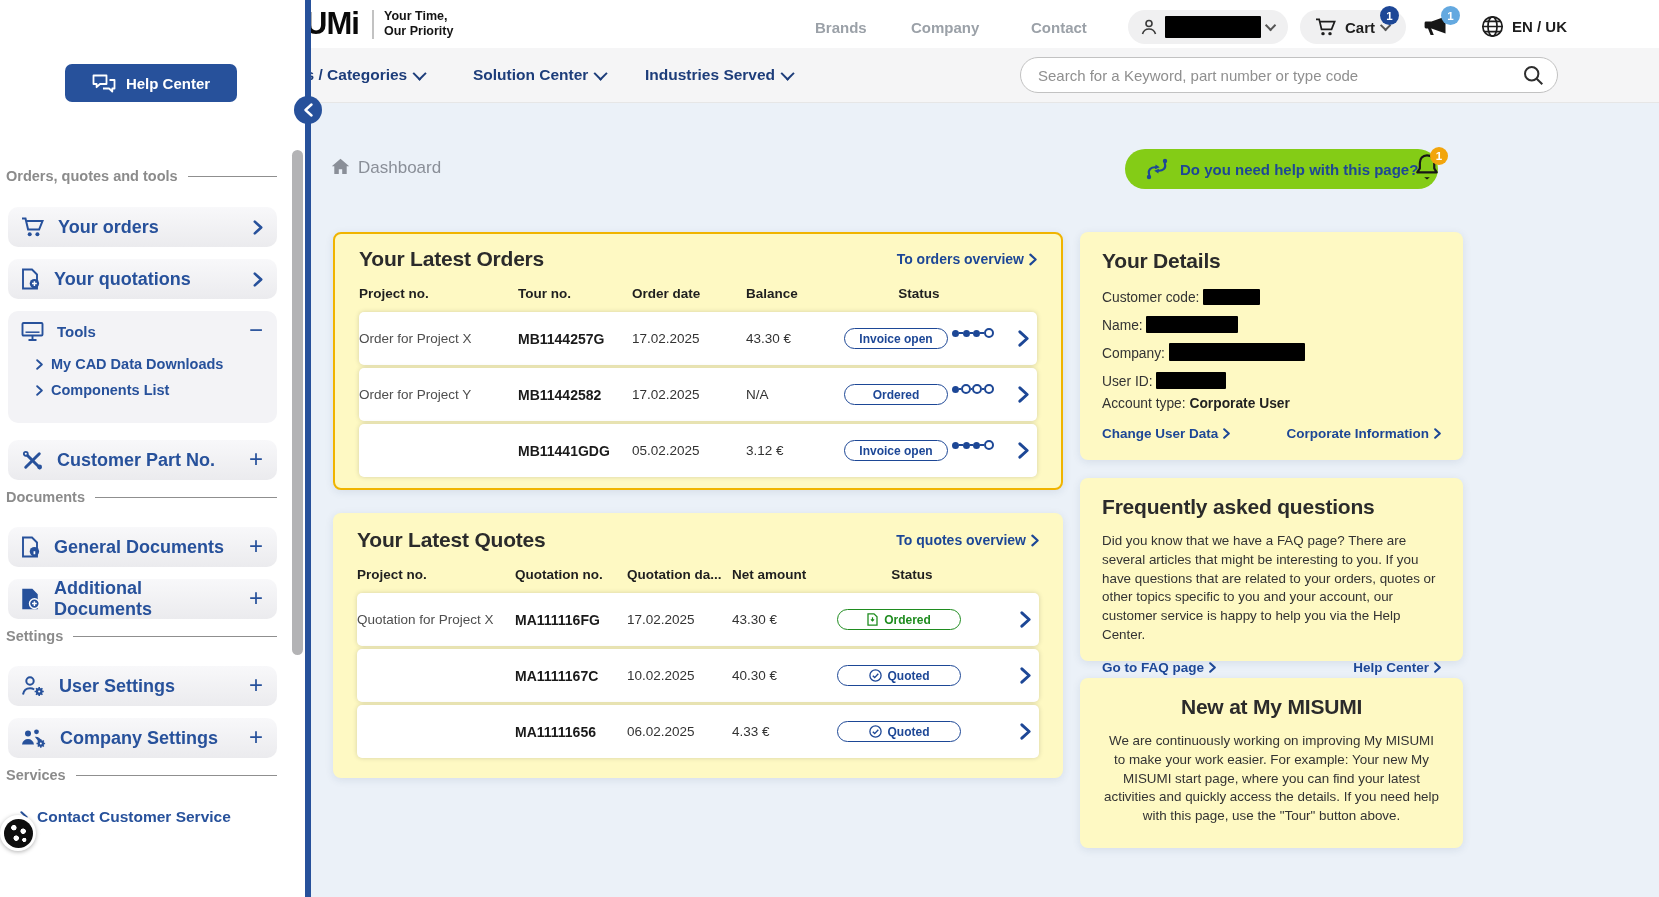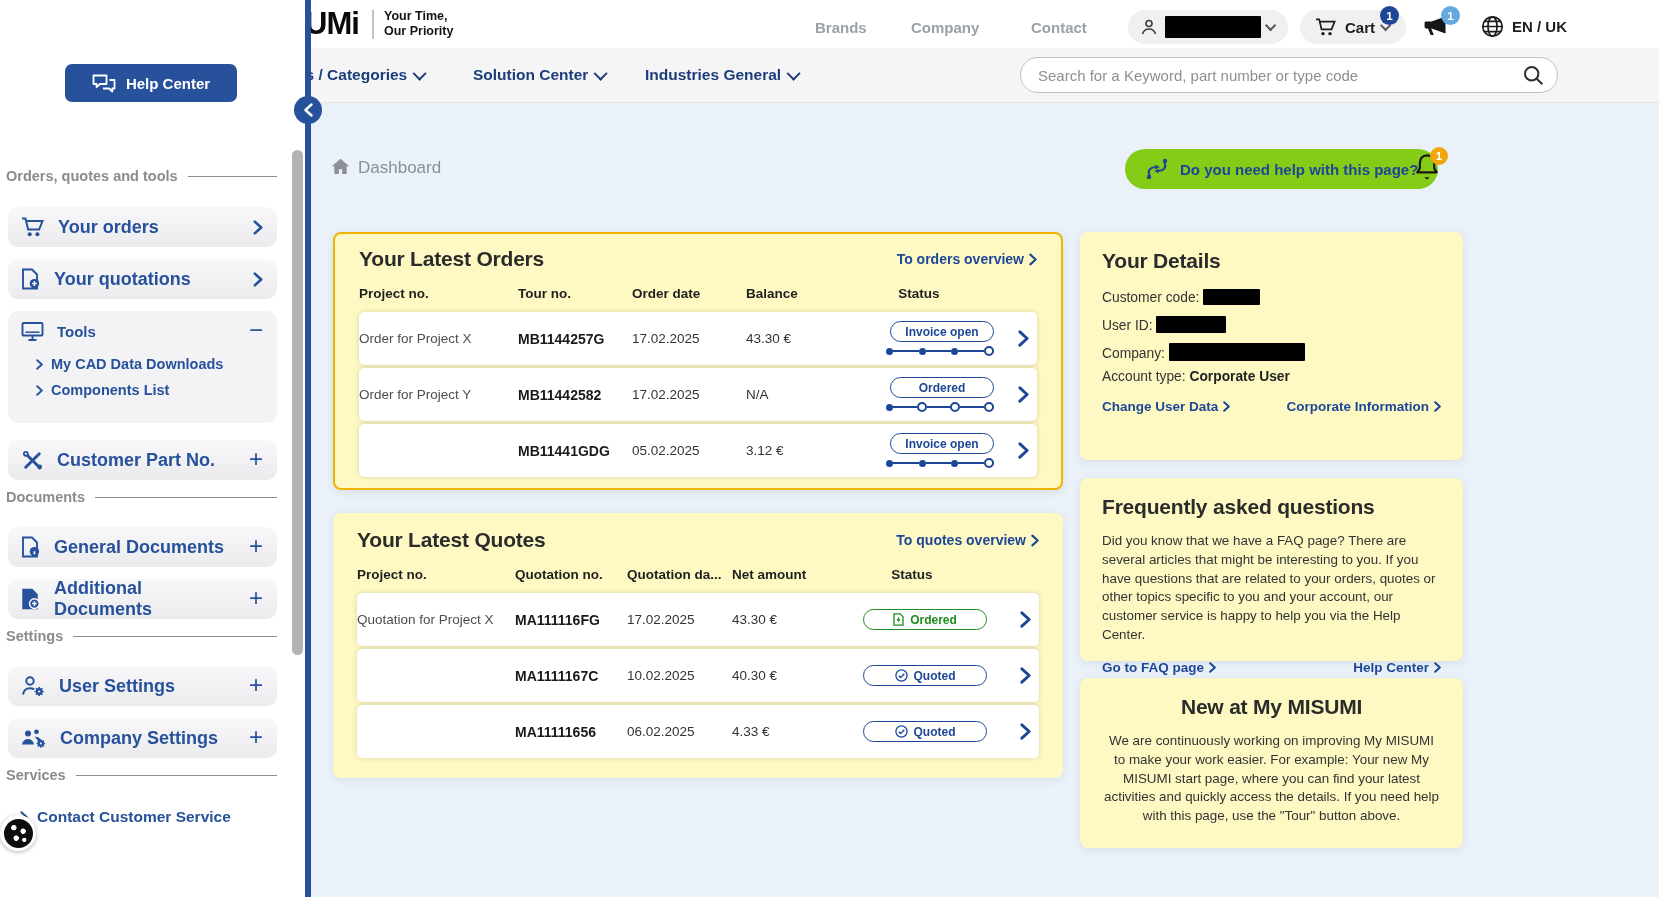--- a/index.html
+++ b/index.html
@@ -54,21 +54,21 @@
   .overview-link{display:flex;align-items:center;gap:5px;font-size:14px;font-weight:700;color:#1d4796;cursor:pointer;}
   .tbl-head{display:grid;margin-top:15px;font-size:13.5px;font-weight:700;color:#1f1f1f;}
   .orders-card .tbl-head,.orders-card .trow{grid-template-columns:159px 114px 114px 98px 150px 1fr;}
   .quotes-card .tbl-head,.quotes-card .trow{grid-template-columns:158px 112px 105px 105px 150px 1fr;}
   .col-status{text-align:center;}
   .rows{margin-top:11px;display:flex;flex-direction:column;gap:3px;}
   .trow{display:grid;align-items:center;height:53px;background:#fff;border-radius:5px;box-shadow:0 0 5px rgba(0,0,0,.16);cursor:pointer;}
   .c-project{font-size:13.5px;color:#4e4e4e;}
   .c-no{font-size:14px;font-weight:700;color:#1a1a1a;}
   .c-txt{font-size:13.5px;color:#333;}
-  .c-status{display:flex;flex-direction:column;align-items:flex-end;gap:4px;}
+  .c-status{display:flex;flex-direction:row;align-items:flex-start;gap:4px;}
   .c-chev{justify-self:end;padding-right:8px;color:#1d4796;}
   .opill{min-width:104px;border:1.7px solid #1d4796;color:#1d4796;border-radius:999px;font-size:12px;font-weight:700;text-align:center;padding:2.5px 8px;box-sizing:border-box;background:#fff;}
   .stepper{width:108px;display:flex;align-items:center;}
   .step-dot{width:7px;height:7px;border-radius:50%;background:#1d4796;flex:none;}
   .step-dot.open{width:10px;height:10px;background:#fff;border:2.2px solid #1d4796;box-sizing:border-box;}
   .step-line{flex:1;height:2.6px;background:#1d4796;}
   .qpill{min-width:124px;display:inline-flex;align-items:center;justify-content:center;gap:6px;border:1.7px solid #1d4796;color:#1d4796;border-radius:999px;font-size:12px;font-weight:700;padding:2.5px 10px;box-sizing:border-box;background:#fff;}
   .qpill.st-green{color:#1f8c1f;border-color:#1f8c1f;}
 
   
@@ -178,21 +178,21 @@
 
   <div class="cnav products">
     <span>Products / Categories</span>
     <span class="chev-down"></span>
   </div>
   <div class="cnav solution">
     <span>Solution Center</span>
     <span class="chev-down"></span>
   </div>
   <div class="cnav industries">
-    <span>Industries General</span>
+    <span>Industries Served</span>
     <span class="chev-down"></span>
   </div>
   <div class="search-bar">
     <input type="text" placeholder="Search for a Keyword, part number or type code" style="">
     <span class="search-icon">
       <svg width="21" height="21" viewBox="0 0 21 21">
           <g fill="none" stroke="#2e2e2e" stroke-width="2">
             <circle cx="8.7" cy="8.7" r="6.7"></circle>
             <path d="M13.7 13.7l5.6 5.6"></path>
           </g>
@@ -411,22 +411,23 @@
               <path d="M1.5 1.5L7.5 7l-6 5.5" fill="none" stroke="currentColor" stroke-width="2.4" stroke-linecap="round" stroke-linejoin="round"></path>
             </svg>
         </span>
       </div>
     </div>
   </div>
 
   <div class="card rcard details-card">
     <h2>Your Details</h2>
     <div class="fline"><span>Customer code:</span> <span class="redact" style="width:57px;"></span></div>
+    <div class="fline"><span>Name:</span> <span class="redact" style="width:92px;height:17px;"></span></div>
+    <div class="fline"><span>Company:</span> <span class="redact" style="width:136px;height:18px;"></span></div>
     <div class="fline"><span>User ID:</span> <span class="redact" style="width:70px;height:17px;"></span></div>
-    <div class="fline"><span>Company:</span> <span class="redact" style="width:136px;height:18px;"></span></div>
     <div class="fline"><span>Account type:</span> <b>Corporate User</b></div>
     <div class="links-row">
       <span class="rlink">
         <span>Change User Data</span>
         <svg width="7" height="11" viewBox="0 0 9 14">
             <path d="M1.5 1.5L7.5 7l-6 5.5" fill="none" stroke="currentColor" stroke-width="2.6" stroke-linecap="round" stroke-linejoin="round"></path>
           </svg>
       </span>
       <span class="rlink">
         <span>Corporate Information</span>

